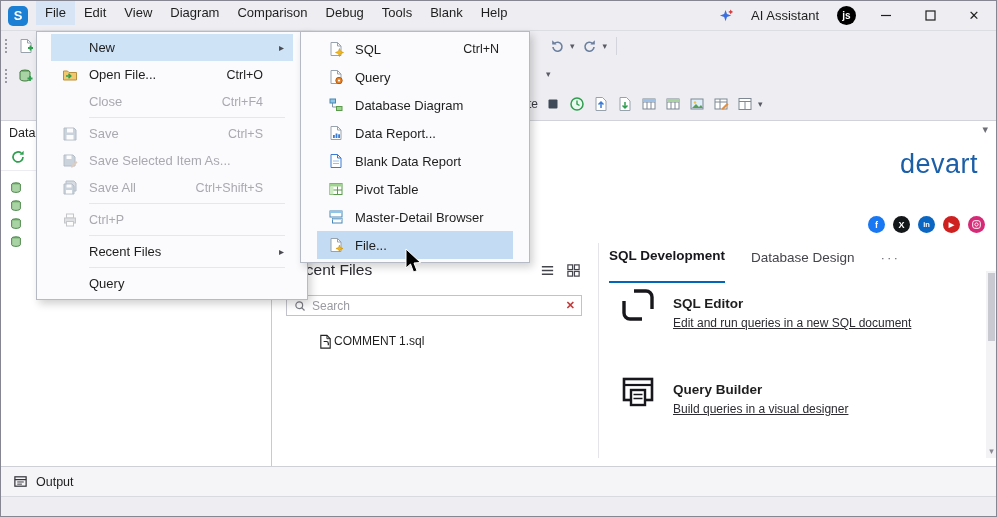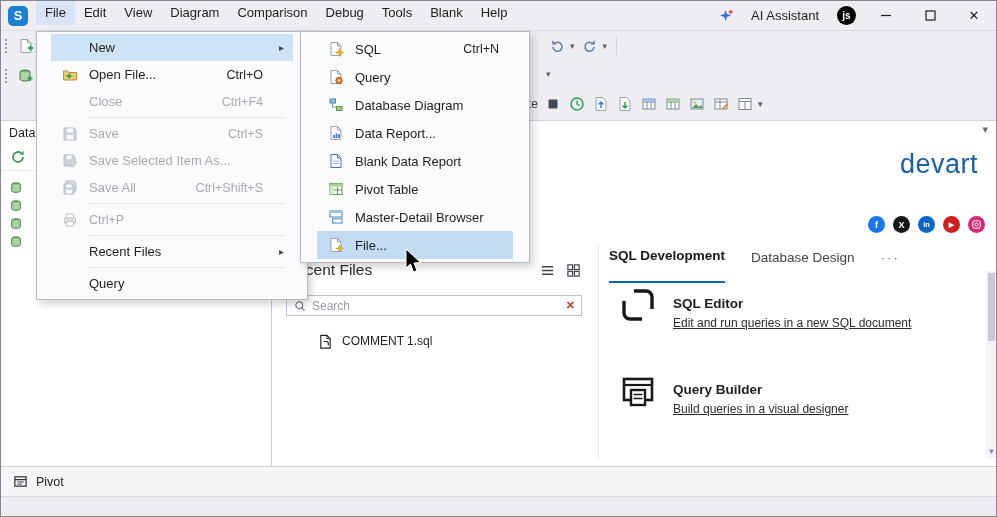--- a/index.html
+++ b/index.html
@@ -56,21 +56,21 @@
   .recent { position:absolute; left:14px; top:140px; width:296px; }
   .recent-head { display:flex; align-items:center; }
   .recent-title { font-size:15.5px; color:#2b2b31; }
   .recent-views { margin-left:auto; display:flex; gap:8px; align-items:center; }
   .searchbox { margin-top:16px; height:21px; border:1px solid #c2c2cc; background:#fff;
                display:flex; align-items:center; padding:0 6px; gap:6px; }
   .searchbox input { border:none; outline:none; flex:1; font-size:12px; font-family:"Liberation Sans",sans-serif; color:#333; }
   .searchbox input::placeholder { color:#9a9aa2; }
   .clear-x { color:#c43b3b; font-weight:bold; font-size:11px; }
   .filelist { margin-top:12px; }
-  .file-row { height:26px; display:flex; align-items:center; gap:8px; padding-left:30px; font-size:12px; }
+  .file-row { height:26px; display:flex; align-items:center; gap:0; padding-left:30px; font-size:12px; }
 
   .tabs { position:absolute; left:337px; top:127px; display:flex; gap:26px; align-items:flex-end; }
   .tab { font-size:13.5px; padding-bottom:18px; color:#44444c; }
   .tab.active { color:#17171c; font-weight:bold; border-bottom:2px solid #0067b8; }
   .tab.more { color:#6e6e78; letter-spacing:2px; }
 
   .cards { position:absolute; left:347px; top:165px; width:560px; }
   .card { display:flex; gap:16px; height:48px; margin-bottom:38px; }
   .card-icon { width:38px; height:38px; flex:none; }
   .card-title { font-size:13.5px; font-weight:bold; margin-top:10px; }
@@ -572,21 +572,21 @@
   </div>
 
   <div class="output-bar">
     <span class="ico16">
       <svg width="15" height="15" viewBox="0 0 16 16">
           <rect x="2" y="3" width="12" height="10" fill="none" stroke="#33333a" stroke-width="1.3"></rect>
           <path d="M2 6h12" stroke="#33333a" stroke-width="1.3"></path>
           <path d="M4.5 8.5h7M4.5 10.8h5" stroke="#33333a"></path>
         </svg>
     </span>
-    <span class="output-label">Pivot</span>
+    <span class="output-label">Output</span>
   </div>
   <div class="status-strip"></div>
 
   <div class="cursor">
     <svg width="18" height="26" viewBox="0 0 18 26">
         <path d="M2 1l0 19 4.5-4 3 8 3.5-1.3-3-7.7 6.5-.5z" fill="#000" stroke="#fff" stroke-width="1"></path>
       </svg>
   </div>
 
 </div>

